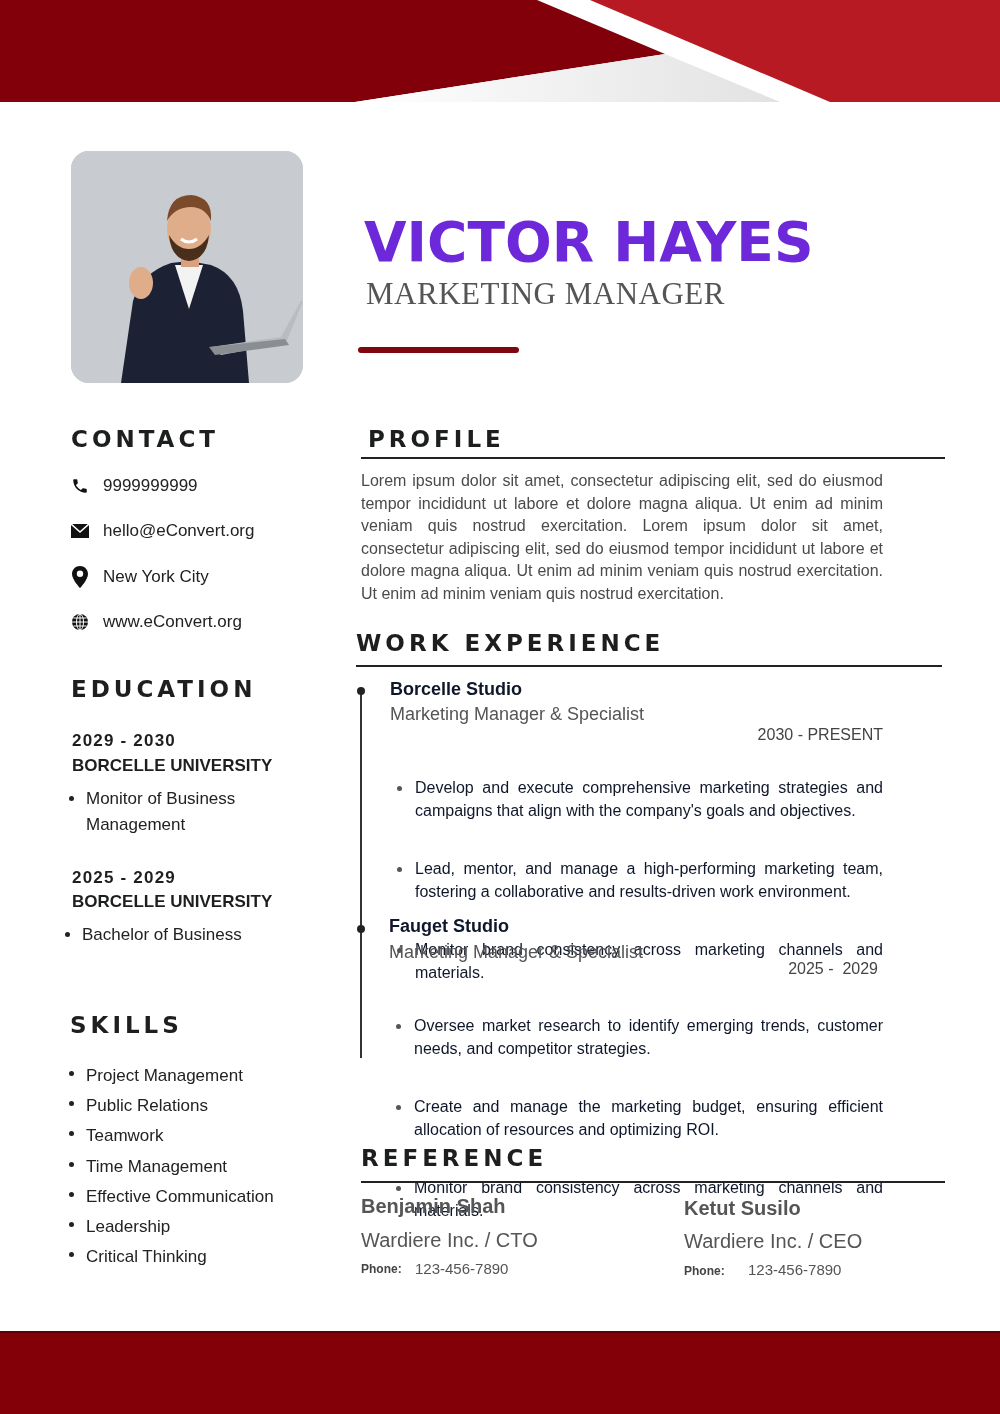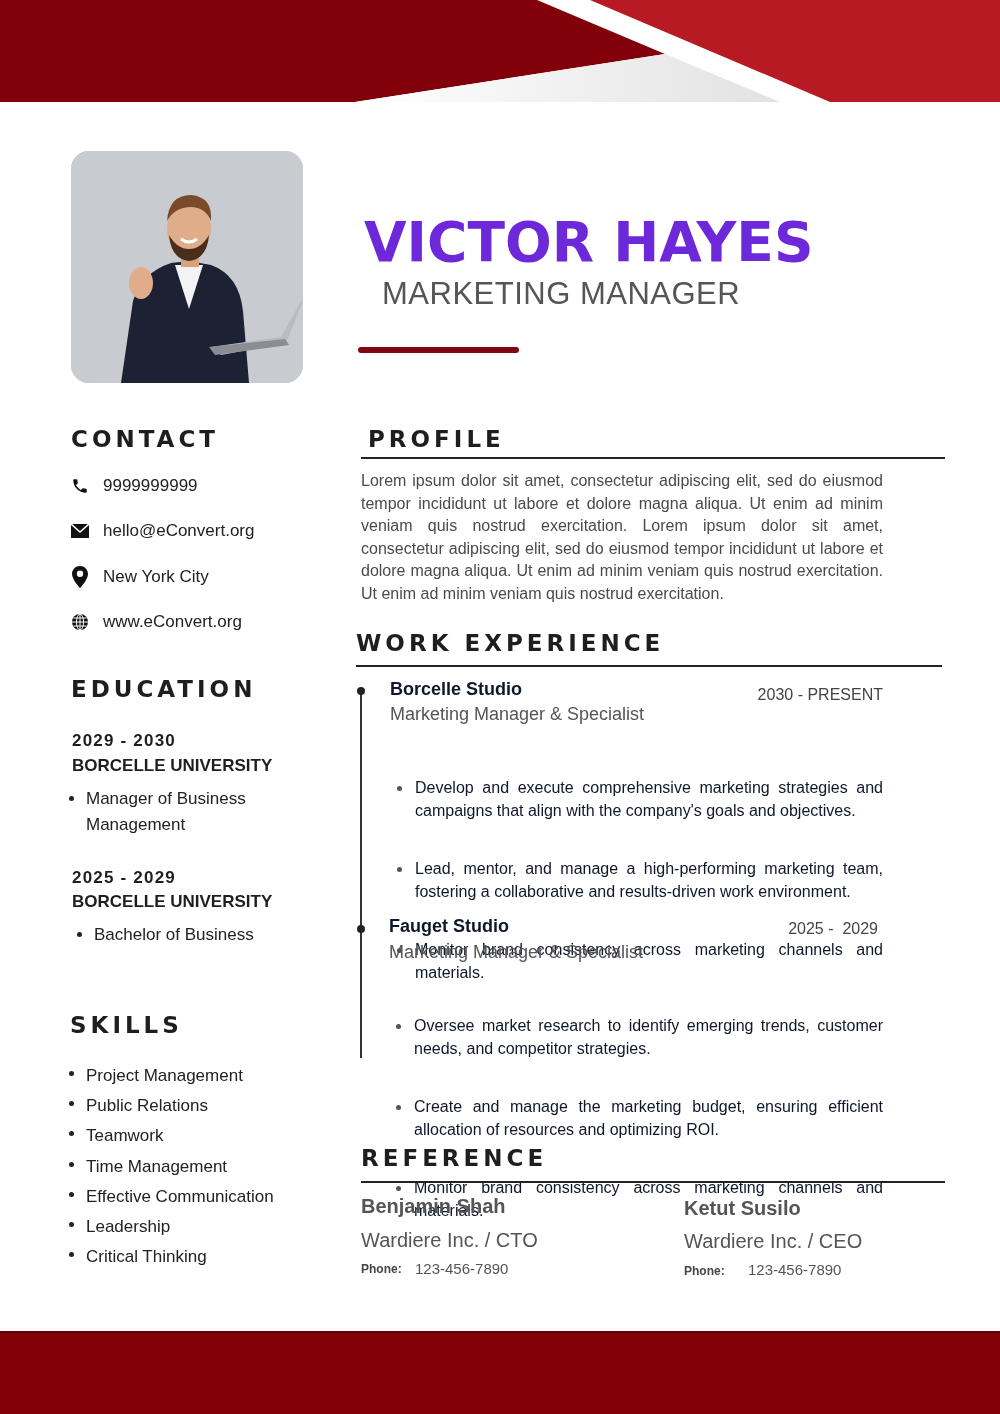--- a/index.html
+++ b/index.html
@@ -5,21 +5,21 @@
   * { margin: 0; padding: 0; box-sizing: border-box; }
   html, body { width: 1000px; height: 1414px; background: #ffffff; overflow: hidden; }
   body { position: relative; font-family: "Liberation Sans", sans-serif; color: #333; }
 
   .header-bg { position: absolute; left: 0; top: 0; width: 1000px; height: 102px; }
   .footer-bg { position: absolute; left: 0; top: 1331px; width: 1000px; height: 83px; background: #840009; border-top: 2px solid #5e0007; }
 
   .photo { position: absolute; left: 71px; top: 151px; width: 232px; height: 232px; border-radius: 18px; overflow: hidden; background: #c9ccd0; }
 
   .name { position: absolute; left: 364px; top: 210px; font-family: "DejaVu Sans", sans-serif; font-weight: bold; font-size: 55px; letter-spacing: 0px; color: #6d28d9; line-height: 64px; }
-  .title { position: absolute; left: 366px; top: 276px; font-family: Liberation Sans, sans-serif; font-size: 31px; color: #555; letter-spacing: 0.5px; line-height: 36px; margin-left: 16px; }
+  .title { position: absolute; left: 366px; top: 276px; font-family: Liberation Serif, serif; font-size: 31px; color: #555; letter-spacing: 0.5px; line-height: 36px; }
   .title-bar { position: absolute; left: 358px; top: 347px; width: 161px; height: 6px; border-radius: 3px; background: #7f0810; }
 
   .sec-head { position: absolute; font-family: "DejaVu Sans", sans-serif; font-weight: bold; font-size: 23px; letter-spacing: 4px; color: #1d1f1f; line-height: 28px; }
   .rule { position: absolute; height: 2px; background: #222; }
 
   .contact-row { position: absolute; left: 70px; height: 24px; display: flex; align-items: center; text-decoration: underline; }
   .contact-row .ic { width: 20px; height: 20px; display: flex; align-items: center; justify-content: center; }
   .contact-row .txt { position: absolute; left: 33px; font-size: 17px; color: #222; white-space: nowrap; }
 
   .edu-years { position: absolute; left: 72px; font-size: 17px; font-weight: bold; letter-spacing: 1.2px; color: #1d1f1f; }
@@ -28,21 +28,21 @@
   .bullet-list li { position: relative; padding-left: 20px; font-size: 17px; color: #222; }
   .bullet-list li::before { content: ""; position: absolute; left: 3px; top: 10px; width: 5px; height: 5px; border-radius: 50%; background: #222; }
 
   .profile-text { position: absolute; left: 361px; top: 470px; width: 522px; font-size: 16px; line-height: 22.6px; color: #4a4a4a; text-align: justify; }
 
   .timeline-line { position: absolute; left: 360px; top: 690px; width: 2px; height: 368px; background: #333; }
   .timeline-dot { position: absolute; left: 357px; width: 8px; height: 8px; border-radius: 50%; background: #222; }
 
   .job-company { position: absolute; font-size: 18px; font-weight: bold; color: #0f172a; }
   .job-role { position: absolute; font-size: 18px; color: #555; }
-  .job-dates { position: absolute; font-size: 16px; color: #444; text-align: right; }
+  .job-dates { position: absolute; font-size: 16px; color: #444; text-align: right; margin-top: 40px; }
   .job-bullets { position: absolute; list-style: none; }
   .job-bullets li { position: relative; padding-left: 25px; font-size: 16px; line-height: 22.6px; color: #0f172a; text-align: justify; margin-top: 36px; }
   .job-bullets li::before { content: ""; position: absolute; left: 7px; top: 9px; width: 5px; height: 5px; border-radius: 50%; background: #555; }
 
   .ref-name { position: absolute; font-size: 20px; font-weight: bold; color: #555; }
   .ref-org { position: absolute; font-size: 20px; color: #555; }
   .ref-phone-label { position: absolute; font-size: 12px; font-weight: bold; color: #444; }
   .ref-phone { position: absolute; font-size: 15px; color: #555; }
 </style>
 </head>
@@ -135,26 +135,26 @@
       </svg>
   </span>
   <span class="txt">www.eConvert.org</span>
 </div>
 
 <div class="sec-head" style="left:71px; top:675px;">EDUCATION</div>
 
 <div class="edu-years" style="top:731px;">2029 - 2030</div>
 <div class="edu-school" style="top:756px;">BORCELLE UNIVERSITY</div>
 <ul class="bullet-list" style="left:66px; top:786px; width:200px; line-height:26px;">
-  <li>Manager of Business Management</li>
+  <li>Monitor of Business Management</li>
 </ul>
 
 <div class="edu-years" style="top:868px;">2025 - 2029</div>
 <div class="edu-school" style="top:892px;">BORCELLE UNIVERSITY</div>
-<ul class="bullet-list" style="left:74px; top:922px; width:240px; line-height:26px;">
+<ul class="bullet-list" style="left:62px; top:922px; width:240px; line-height:26px;">
   <li>Bachelor of Business</li>
 </ul>
 
 <div class="sec-head" style="left:70px; top:1011px;">SKILLS</div>
 <ul class="bullet-list" style="left:66px; top:1061px; width:260px; line-height:30.2px;">
   <li>Project Management</li>
   <li>Public Relations</li>
   <li>Teamwork</li>
   <li>Time Management</li>
   <li>Effective Communication</li>

